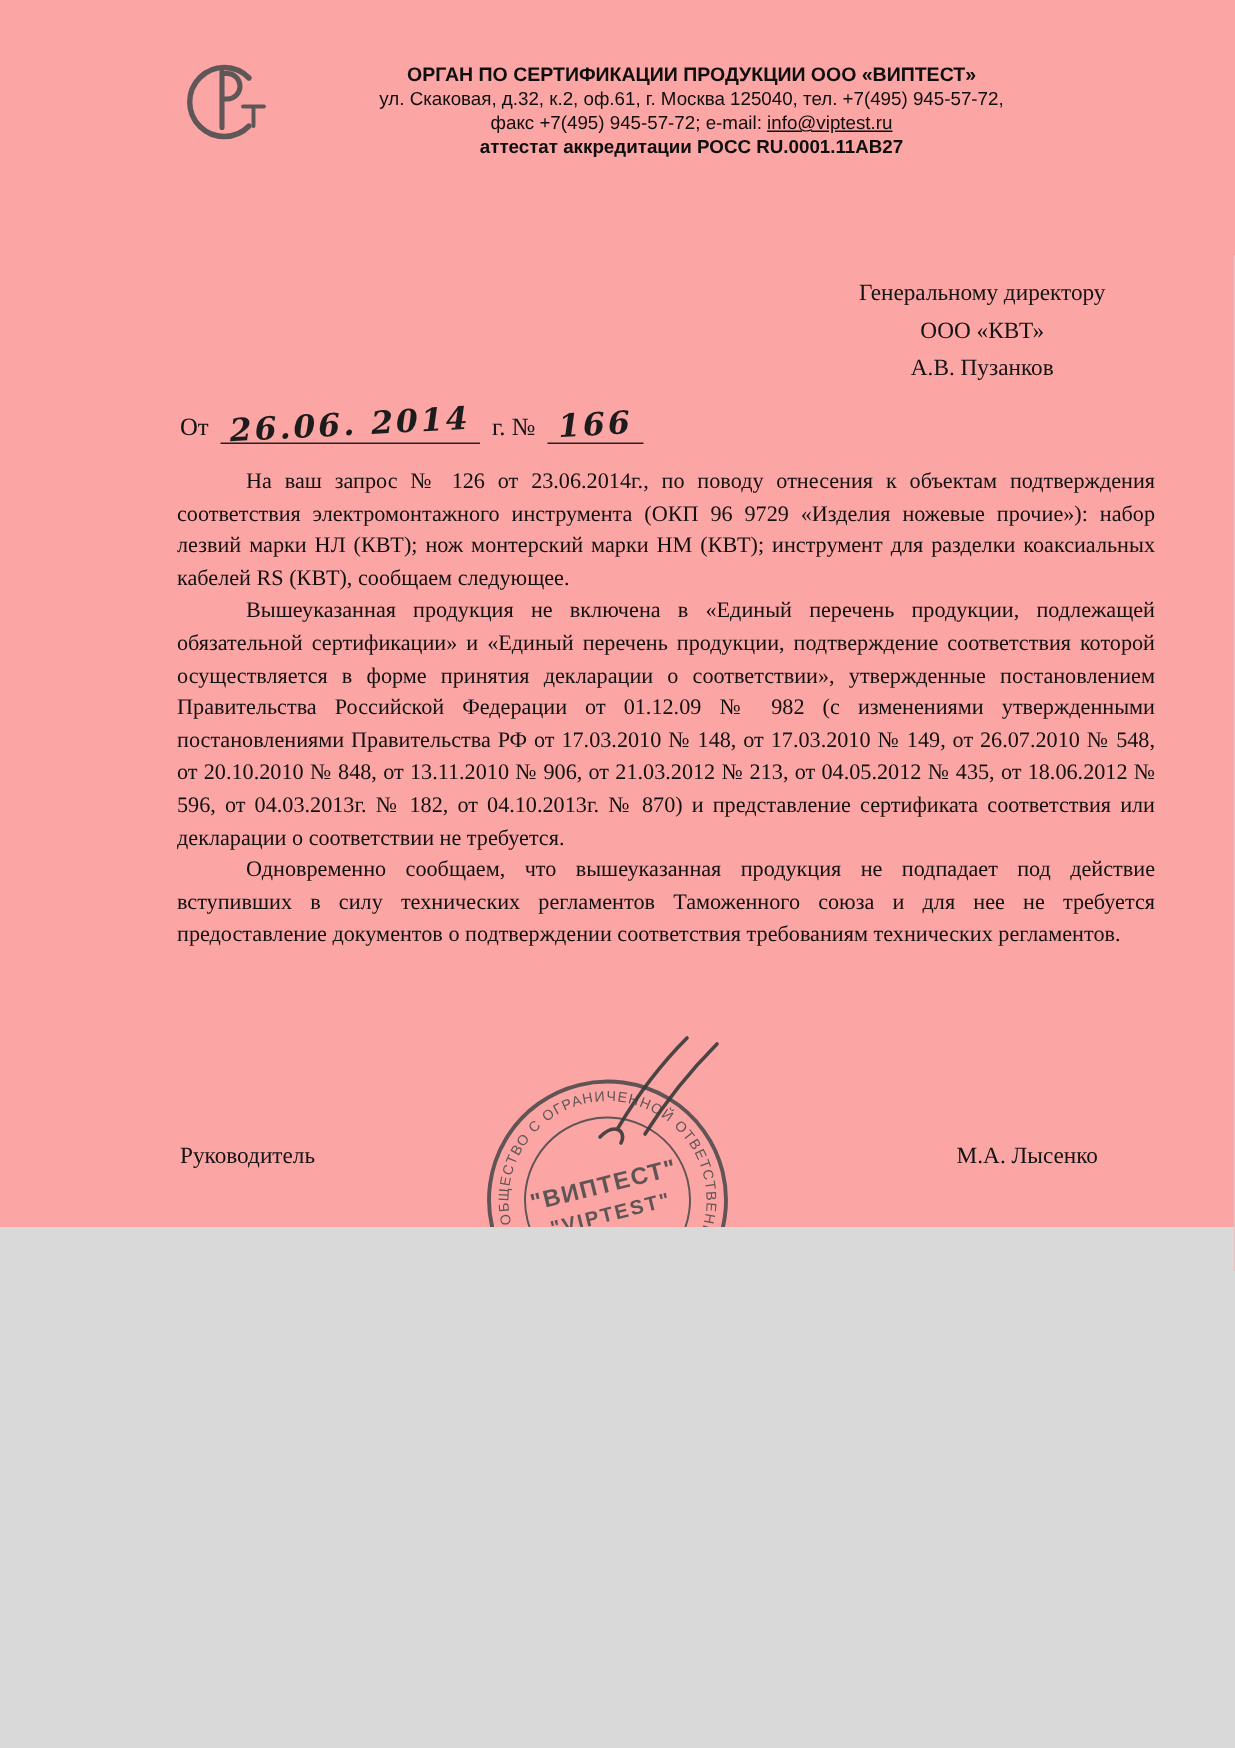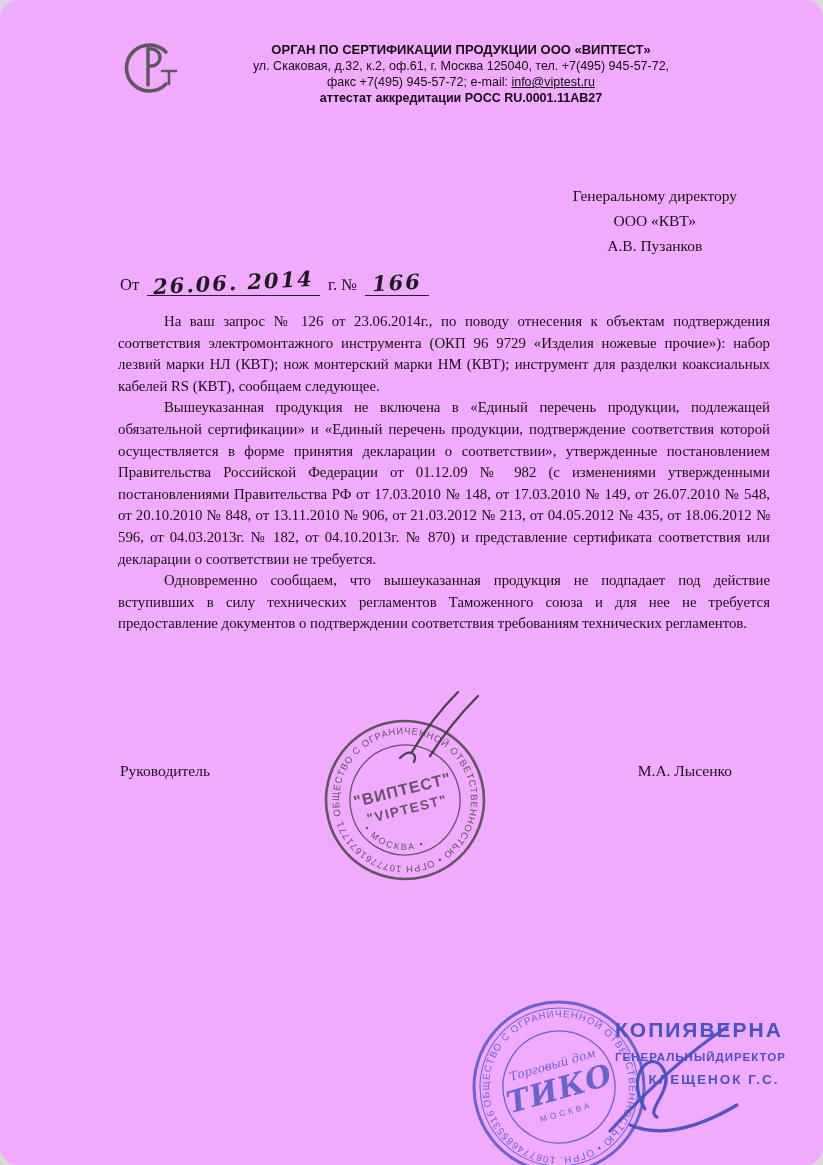--- a/index.html
+++ b/index.html
@@ -1,21 +1,20 @@
 <!DOCTYPE html>
 <html><head>
 <meta charset="utf-8">
 <style>
   *{box-sizing:border-box;margin:0;padding:0}
   html,body{background:#d9d9d9}
   .page{
-    position:relative;width:823px;height:1165px;background:#f0abfc;
+    position:relative;width:823px;height:818px;background:#fca5a5;
     font-family:"Liberation Serif",serif;color:#141414;overflow:hidden;
     margin:0 auto;
-    border-radius:18px;
   }
   
   .logo{position:absolute;left:118px;top:38px;width:66px;height:58px;color:#4f4f4f;opacity:.9}
   .lh-text{position:absolute;left:178px;top:42px;width:566px;text-align:center;
     font-family:"Liberation Sans",sans-serif;font-size:12.5px;line-height:16px;color:#0f0f0f}
   .lh-org{font-weight:bold;font-size:13px}
   .lh-accred{font-weight:bold}
   .lh-email{color:#0f0f0f;}
   
   .recipient{position:absolute;right:86px;top:183px;text-align:center;font-size:15.5px;line-height:25px}

